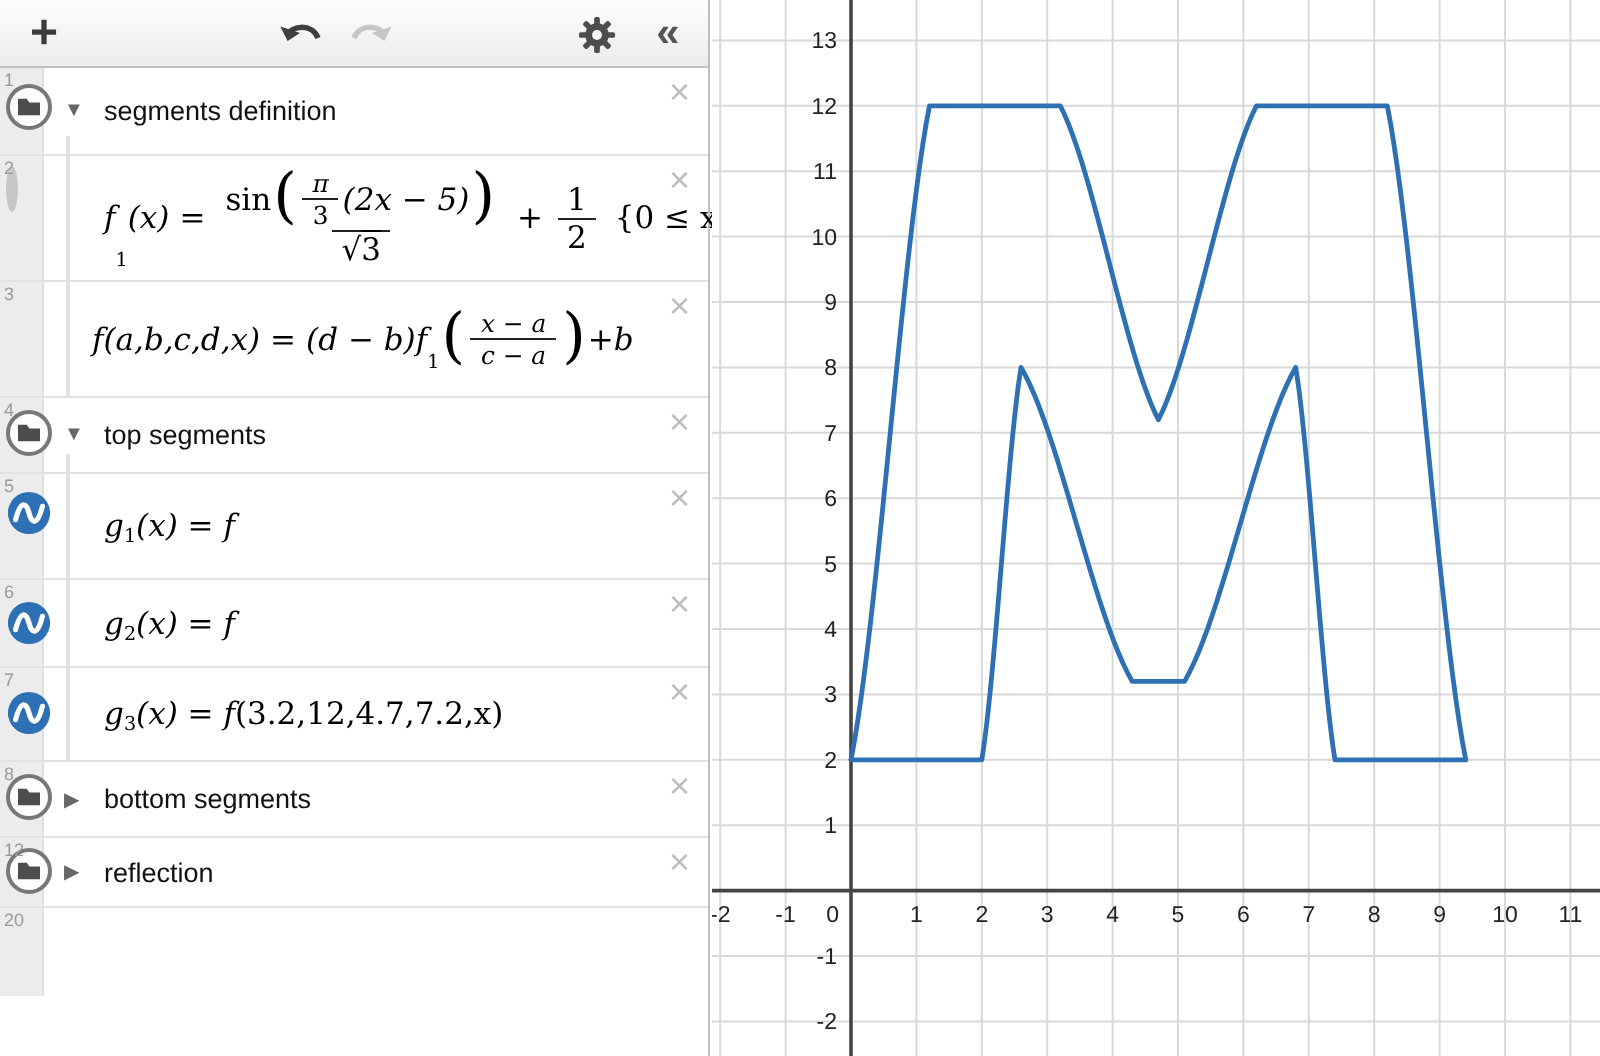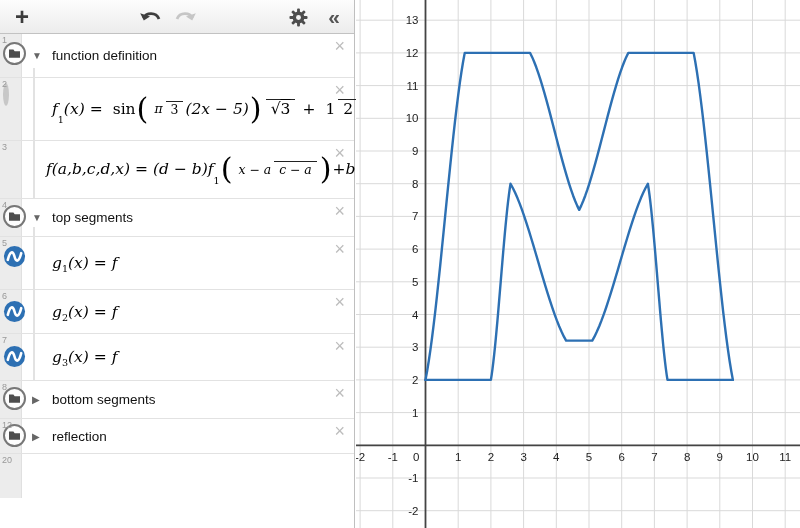--- a/index.html
+++ b/index.html
@@ -45,21 +45,21 @@
   .close { position:absolute; right:9px; top:3px; font-size:18px; line-height:18px;
            color:#bdbdbd; cursor:pointer; font-family:"Liberation Sans",sans-serif; }
 
   
   .math { font-family:"DejaVu Serif", serif; font-size:15.5px; color:#000;
           display:flex; align-items:center; white-space:nowrap; }
   .mi { font-style:italic; }
   .rm { font-style:normal; }
   .math sub { font-size:0.62em; font-style:normal; align-self:flex-end; margin-bottom:-2px; }
   .mo { margin:0 5px; font-style:normal; }
-  .frac { display:inline-flex; flex-direction:row; align-items:center;
+  .frac { display:inline-flex; flex-direction:column; align-items:center;
           vertical-align:middle; margin:0 2px; }
   .frac > .fnum { display:flex; align-items:center; padding:0 3px; }
   .frac > .fden { border-top:1px solid #222; padding:0 5px; display:flex; align-items:center; }
   .frac.small { font-size:0.8em; margin:0 2px; }
   .bigp { font-size:1.95em; font-weight:200; font-style:normal; line-height:0.95;
           margin:0 1px; }
   .ovl { text-decoration:overline; }
   .cond { margin-left:7px; }
 
   
@@ -111,21 +111,21 @@
       <span class="rownum">1</span>
       <span class="gicon">
         <span class="circle-btn">
             <svg width="13" height="11" viewBox="0 0 14 12">
               <path d="M1 1.5 h4.8 l1.4 2 H13 V10.5 H1 z" fill="#4d4d4d"></path>
             </svg>
           </span>
       </span>
       <div class="content folder-content">
         <span class="caret">▼</span>
-        <span class="folder-label">function definition</span>
+        <span class="folder-label">segments definition</span>
       </div>
       <span class="close">×</span>
     </div>
 
     <div class="row h-r2 in-folder">
       <div class="gutter-bg"></div>
       <span class="rownum">2</span>
       <span class="gicon"><span class="ring"></span></span>
       <div class="content math-content">
         <span class="math">
@@ -243,20 +243,21 @@
         <svg width="23" height="23" viewBox="0 0 24 24">
           <circle cx="12" cy="12" r="11" fill="#2d70b3"></circle>
           <path d="M5 15.5 C 7.5 5.5, 10.5 6, 12 12 C 13.5 18, 16.5 18.5, 19 8.5" stroke="#fff" stroke-width="2.7" fill="none" stroke-linecap="round"></path>
         </svg>
       </span>
       <div class="content math-content">
         <span class="math">
           <span class="mi">g</span>
             <sub>3</sub>
           <span class="mi">(x) = f</span>
+          <span class="rm">(3.2,12,4.7,7.2,x)</span>
         </span>
       </div>
       <span class="close">×</span>
     </div>
 
     <div class="row h-r8">
       <div class="gutter-bg"></div>
       <span class="rownum">8</span>
       <span class="gicon" style="top:6px">
         <span class="circle-btn">

